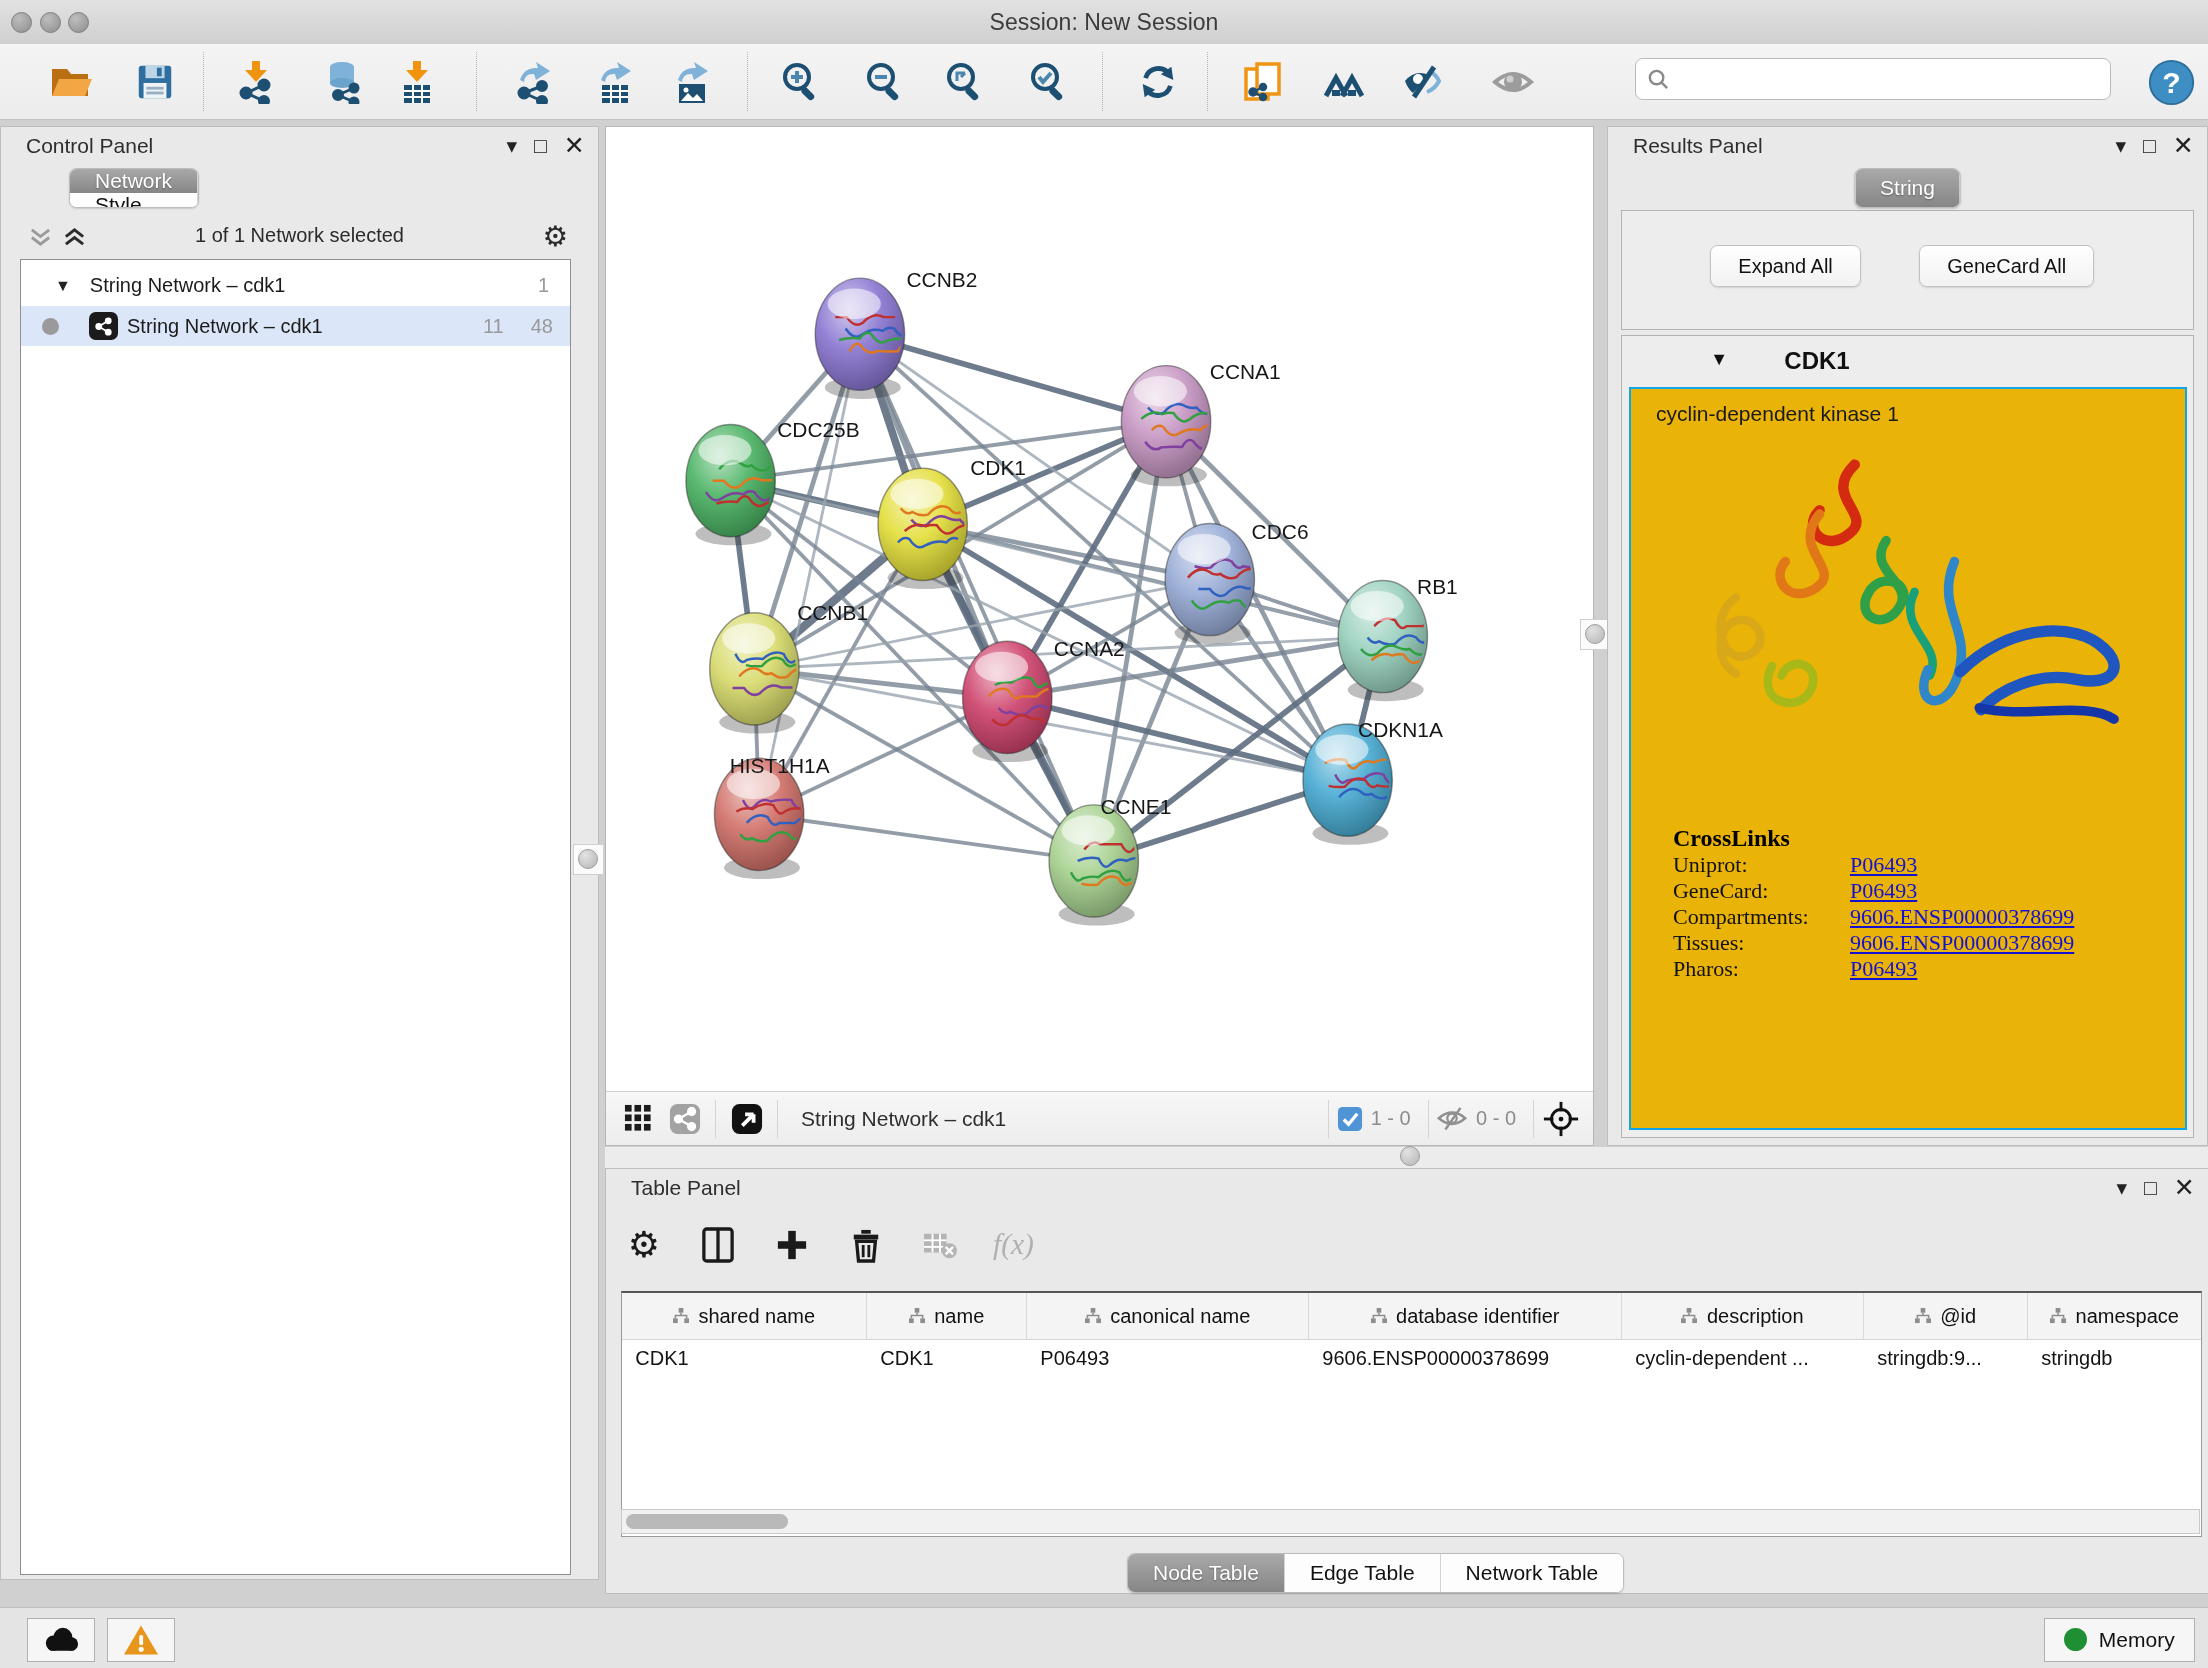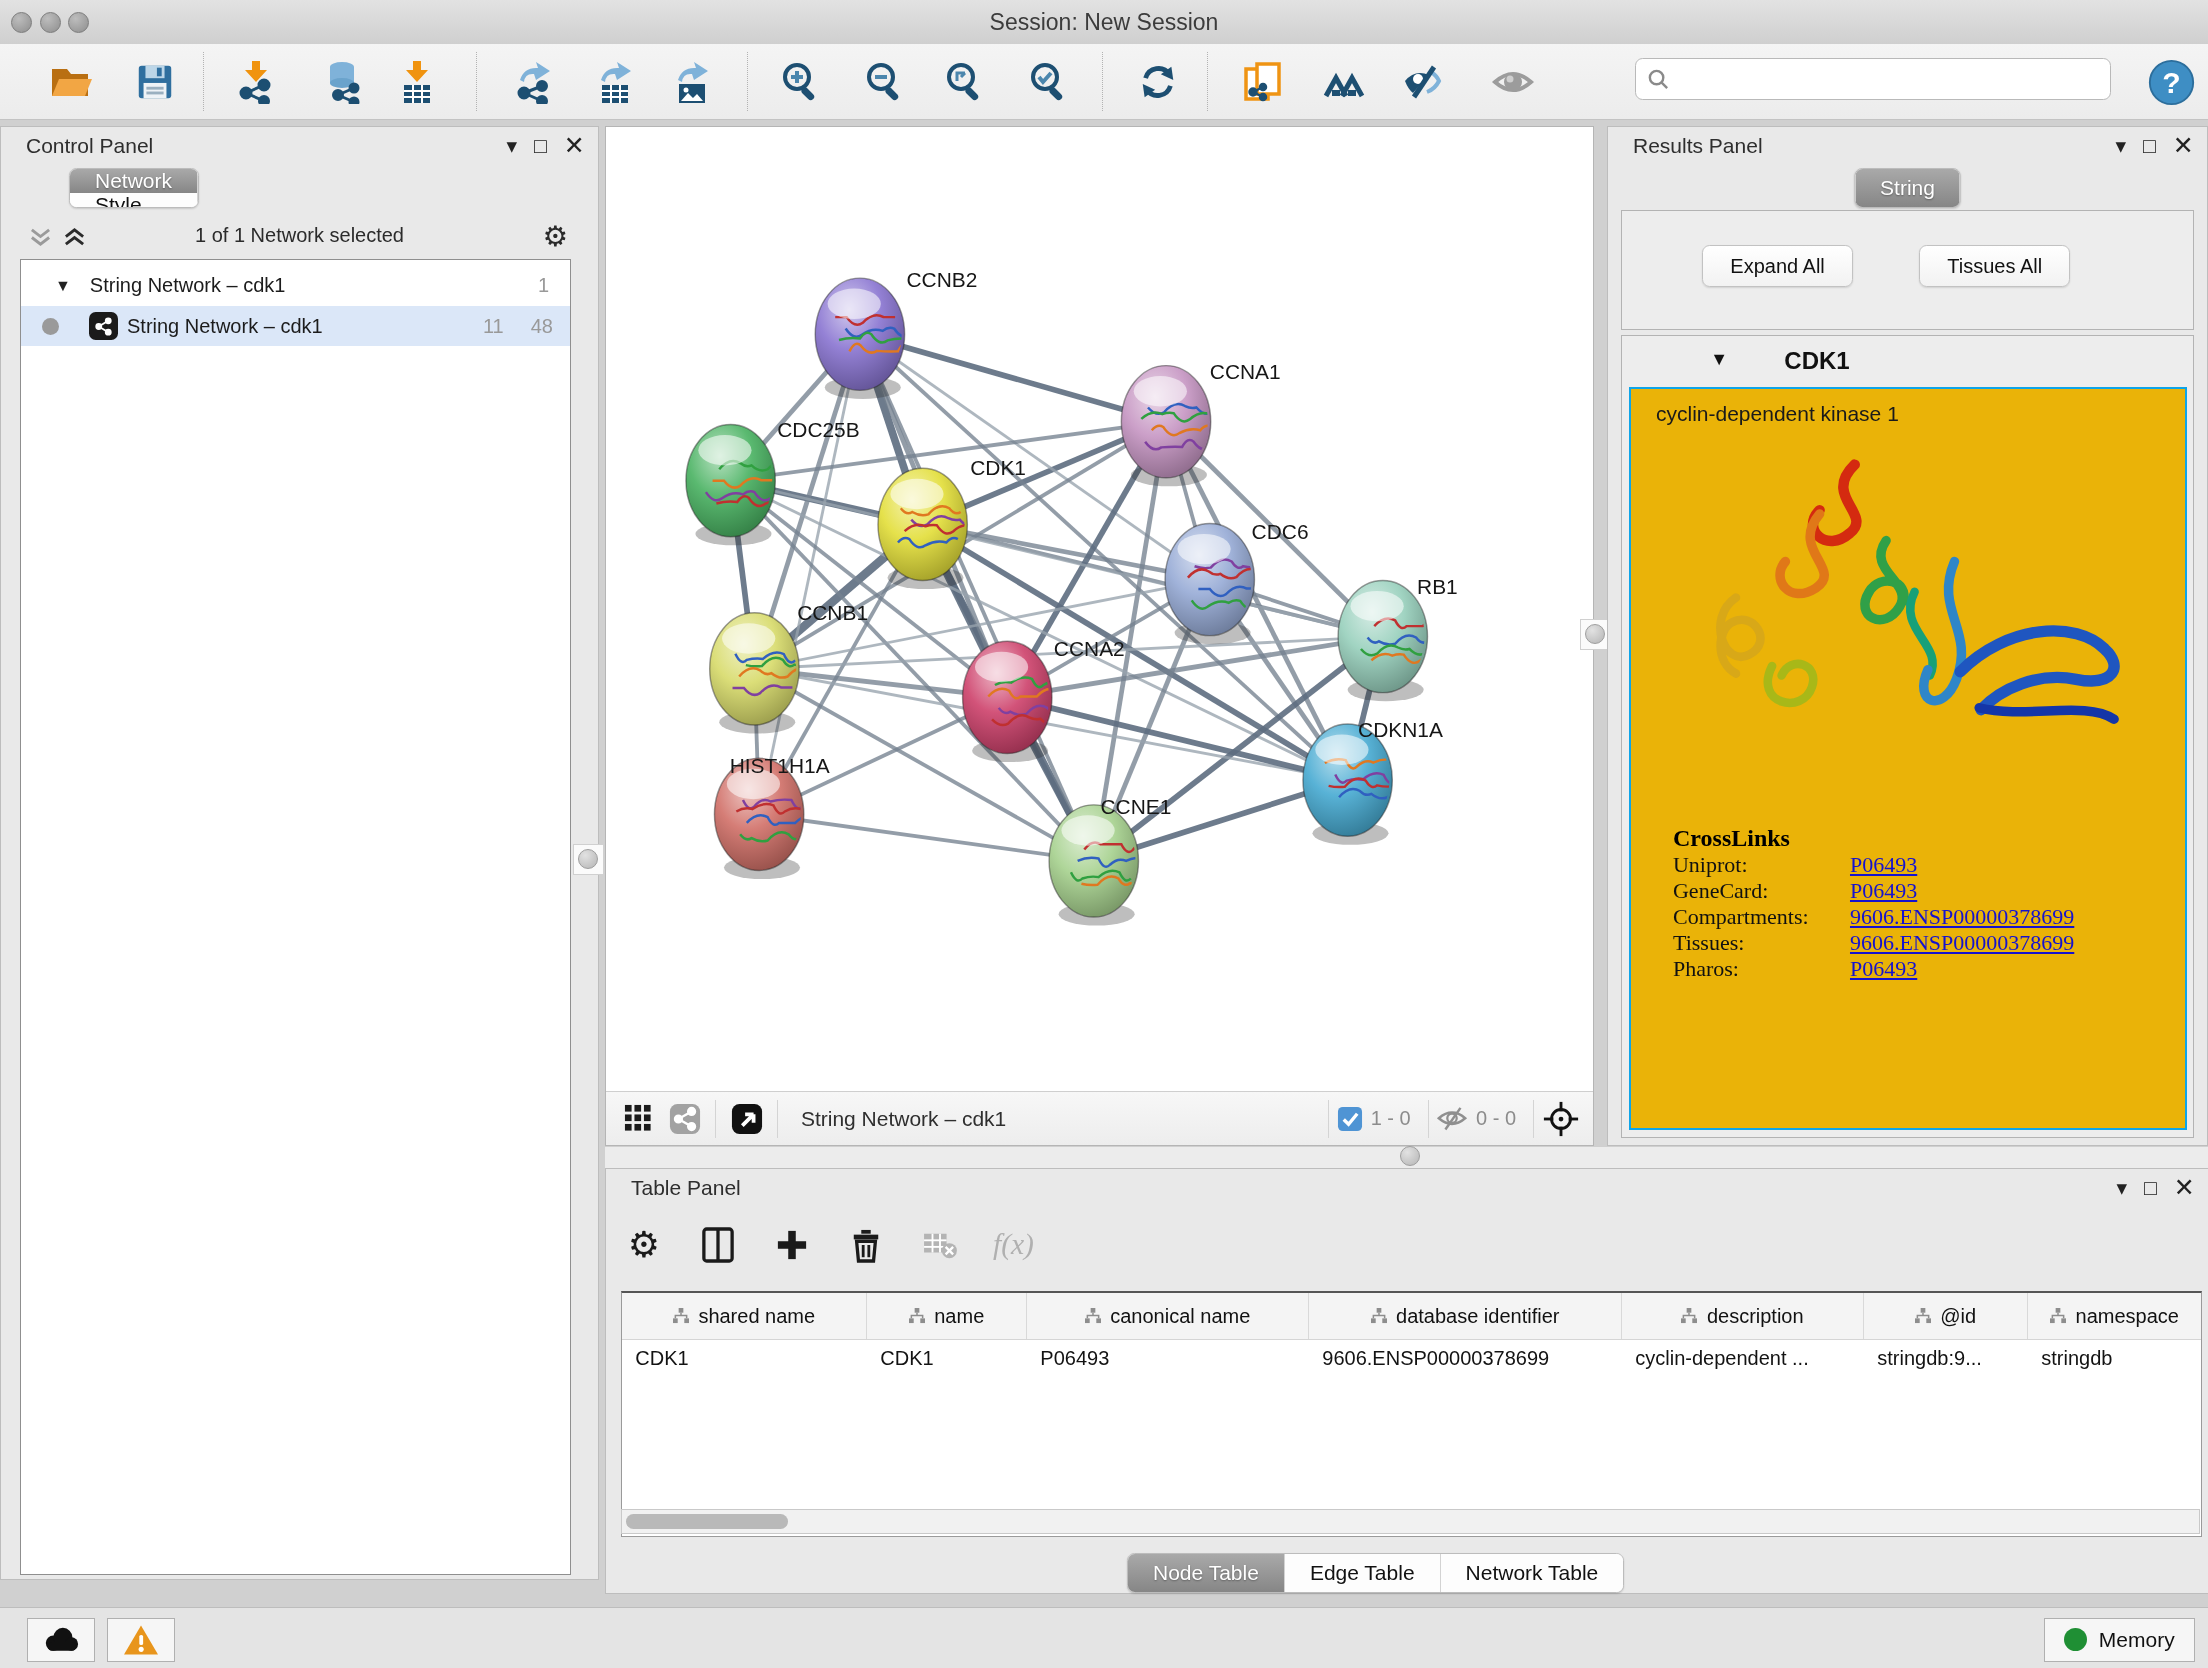--- a/index.html
+++ b/index.html
@@ -686,22 +686,22 @@
     <span class="ph-icons">
       <span>▾</span>
       <span>□</span>
       <span class="ph-close">✕</span>
     </span>
   </div>
   <div id="rp-tab" class="seg">
     <div class="seg-tab selected">String</div>
   </div>
   <div class="rp-box" style="top:83px;height:120px">
-    <button class="btn abs" style="left:80px;top:34px">Expand All</button>
-    <button class="btn abs" style="left:297px;top:34px">Tissues All</button>
+    <button class="btn abs" style="left:88px;top:34px">Expand All</button>
+    <button class="btn abs" style="left:297px;top:34px">GeneCard All</button>
   </div>
   <div class="rp-box" style="top:208px;height:803px">
     <div id="rp-entry-head">
       <span class="abs" style="left:88px;top:13.3px;font-size:18px;color:#111">▼</span>
       <span id="rp-entry-name">CDK1</span>
     </div>
     <div id="rp-inner">
       <div id="rp-desc">cyclin-dependent kinase 1</div>
       <svg class="abs" style="left:38px;top:49px" width="495" height="361" viewBox="0 0 520 380">
         <g fill="none" stroke-linecap="round">

